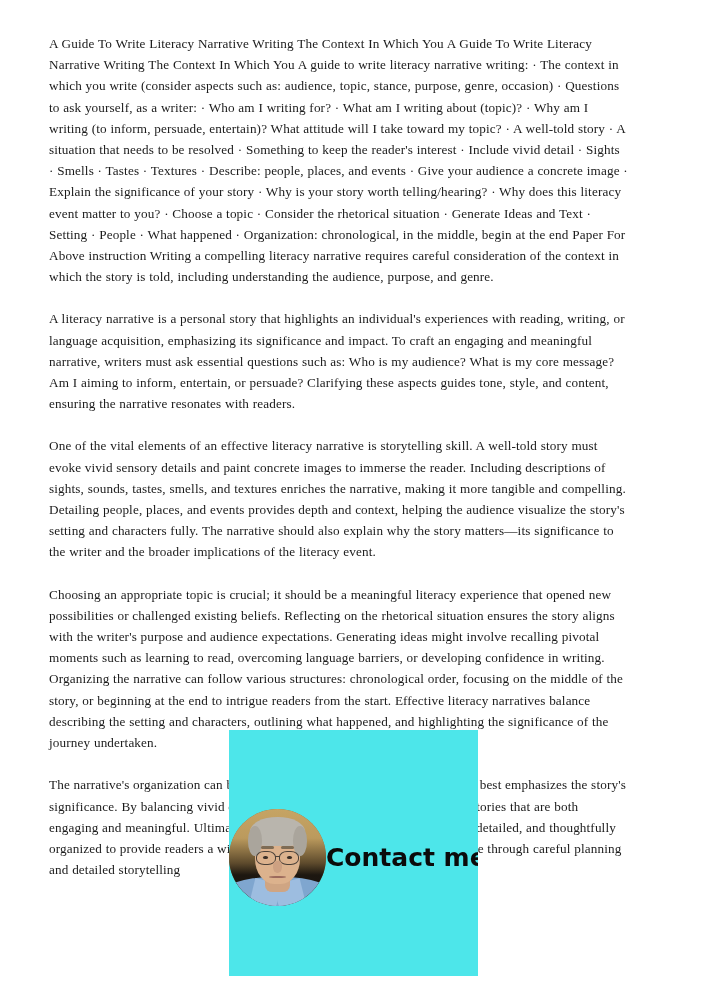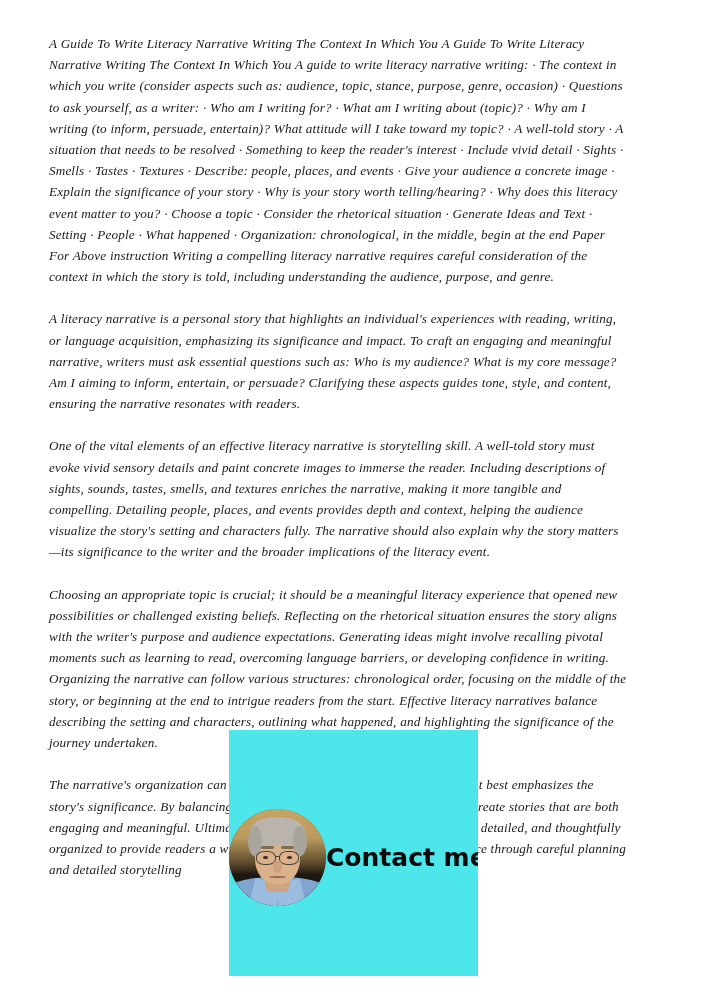--- a/index.html
+++ b/index.html
@@ -33,21 +33,20 @@
 
   .paragraph {
     font-family: "Liberation Serif", "DejaVu Serif", serif;
     font-size: 13.2px;
     line-height: 21.2px;
     color: #1a1a1a;
     margin: 0 0 21px 0;
     text-align: left;
     letter-spacing: 0.01em;
     word-spacing: 0.02em;
-    font-style: italic;
   }
 
   .paragraph:last-child {
     margin-bottom: 0;
   }
 
   
   #contact-overlay {
     position: absolute;
     left: 229px;

